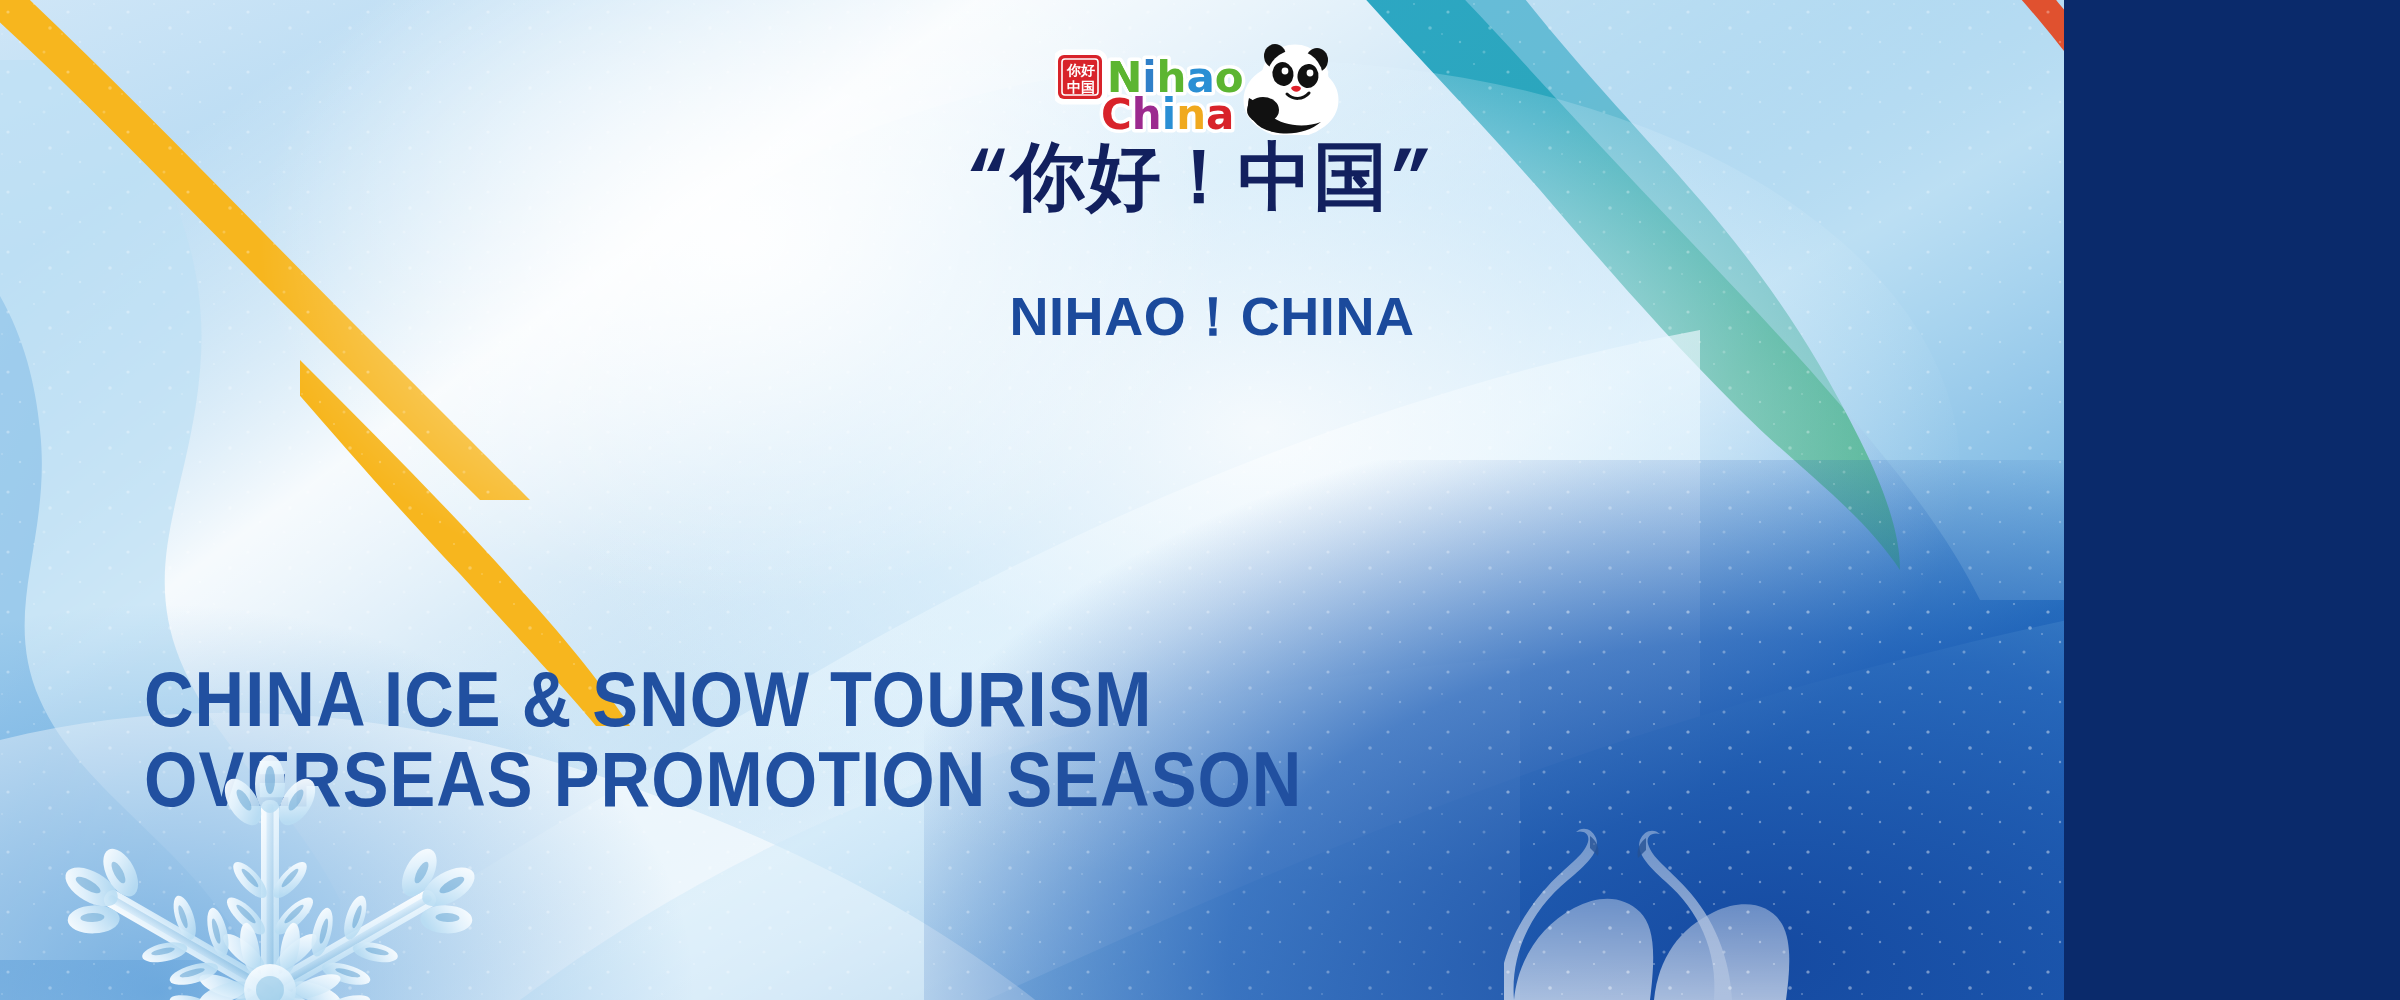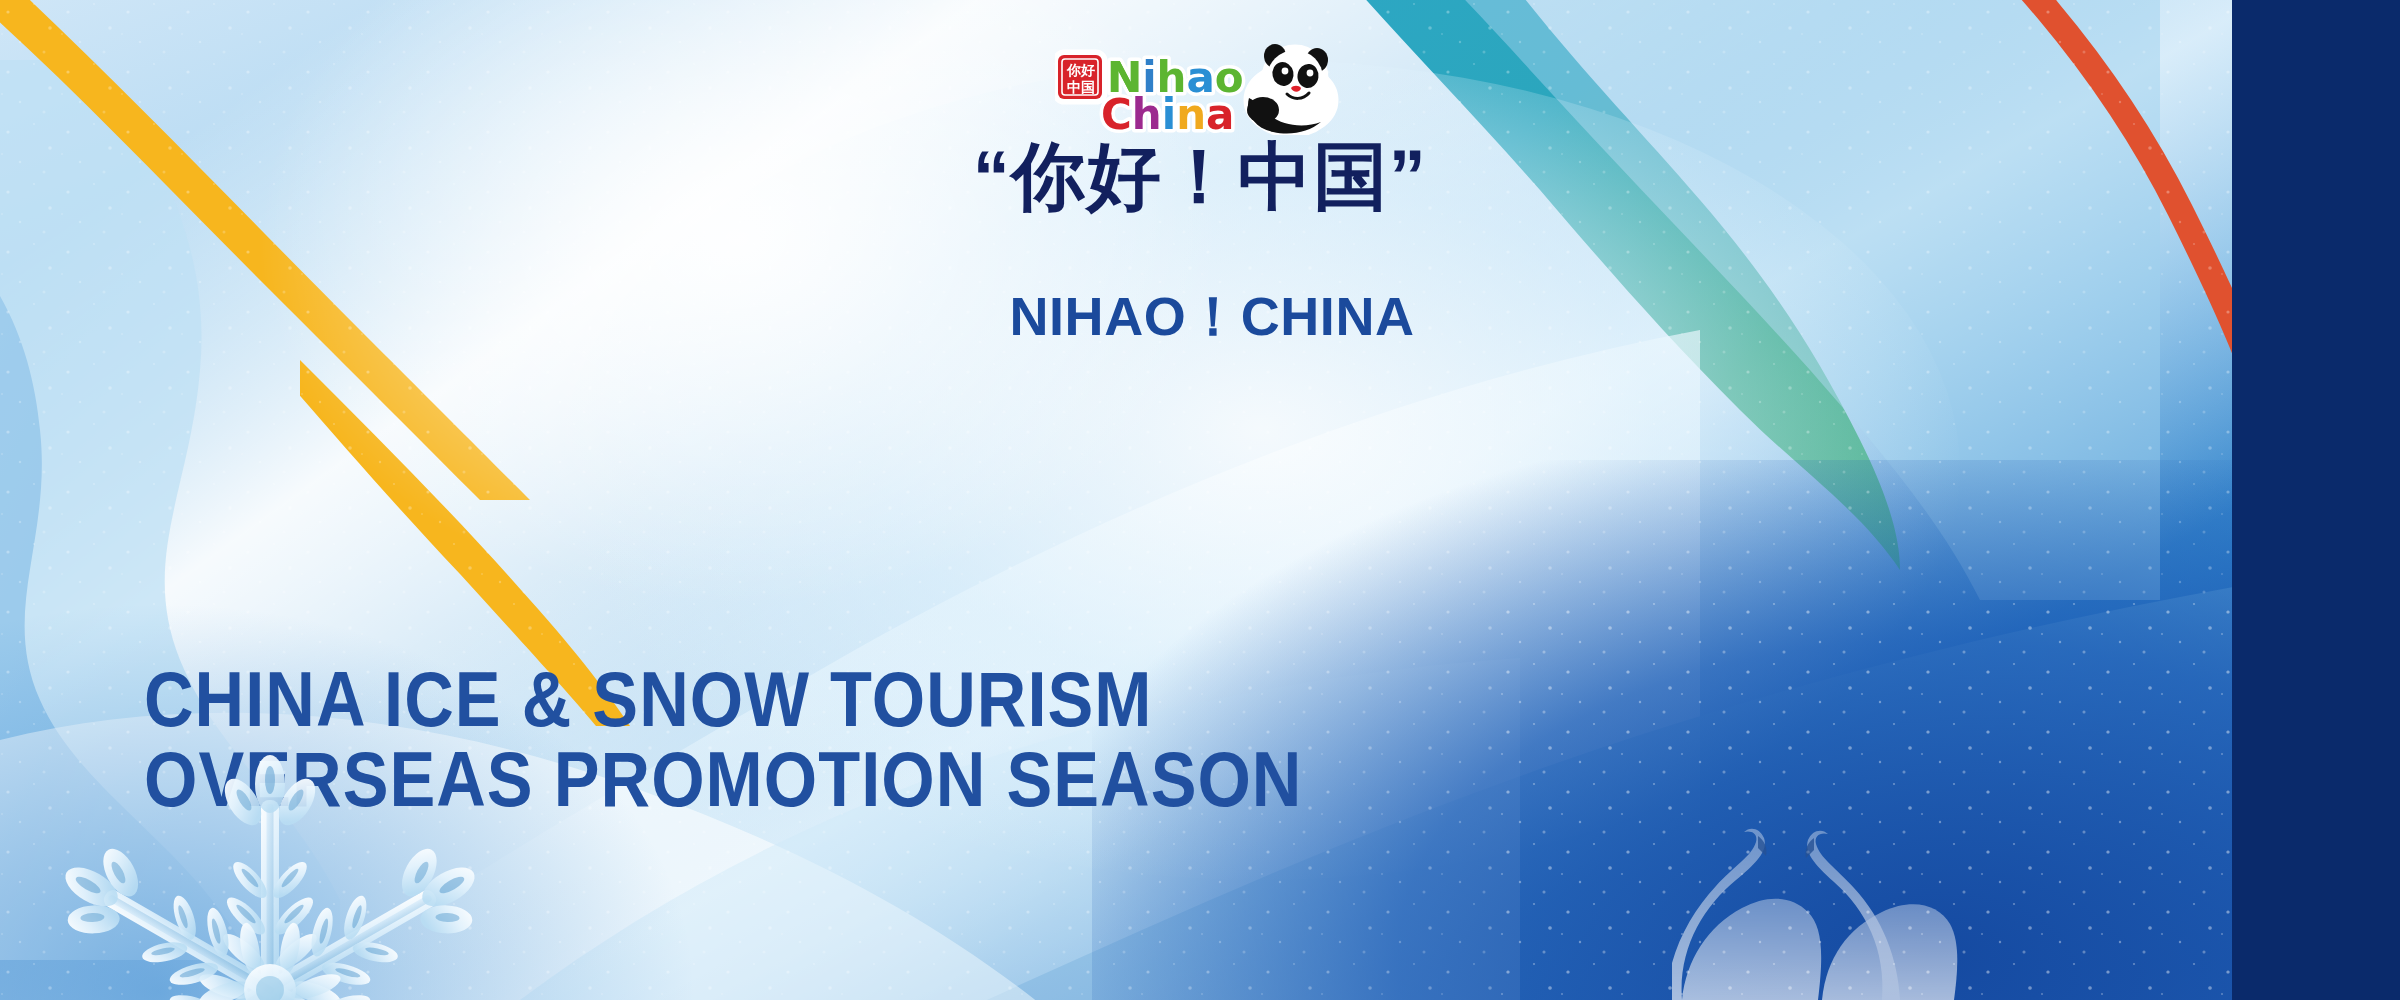--- a/index.html
+++ b/index.html
@@ -1,21 +1,21 @@
 <!DOCTYPE html>
 <html><head>
 <meta charset="utf-8">
 <title>2024 China Ice &amp; Snow Tourism Overseas Promotion Season</title>
 <style>
   * { margin:0; padding:0; box-sizing:border-box; }
   html,body { width:2400px; height:1000px; overflow:hidden; background:#0a2a6b; }
   body { font-family:"Liberation Sans", sans-serif; }
 
   .banner{
-    position:relative; width:2232px; height:1000px; overflow:hidden;
+    position:relative; width:2064px; height:1000px; overflow:hidden;
     background:linear-gradient(160deg,#cfe6f7 0%,#b4d9f2 18%,#8cc4ea 38%,#5ba7dd 58%,#2f7fc9 76%,#1c57a8 90%,#17408f 100%);
   }
 
   
   .layer{ position:absolute; pointer-events:none; }
 
   
   .wash-a{ left:-600px; top:-500px; width:3200px; height:2200px;
     background:linear-gradient(148deg, rgba(255,255,255,0) 26%, rgba(255,255,255,.92) 36%, rgba(255,255,255,.55) 47%, rgba(255,255,255,0) 58%);
     transform:rotate(-4deg); }
@@ -56,21 +56,21 @@
 
   
   .logo{ position:absolute; left:1055px; top:30px; width:300px; height:105px; }
   .logo svg{ display:block; }
 
   
   .copy{ position:absolute; left:0; top:0; width:2400px; text-align:center; }
 
   .hanzi-quote{
     position:absolute; left:0; top:128px; width:2400px;
-    font-family:Liberation Sans, sans-serif;
+    font-family:Liberation Mono, monospace;
     font-weight:bold; font-size:74px; letter-spacing:.02em;
     color:#12205e; white-space:nowrap;
   }
   .nihao-en{
     position:absolute; left:12px; top:281px; width:2400px;
     font-family:"Liberation Sans",sans-serif;
     font-weight:bold; font-size:54px; letter-spacing:.01em;
     color:#1b4a9c; white-space:nowrap;
   }
   .year-wrap{ position:absolute; left:0; top:256px; width:2400px; text-align:center; }

